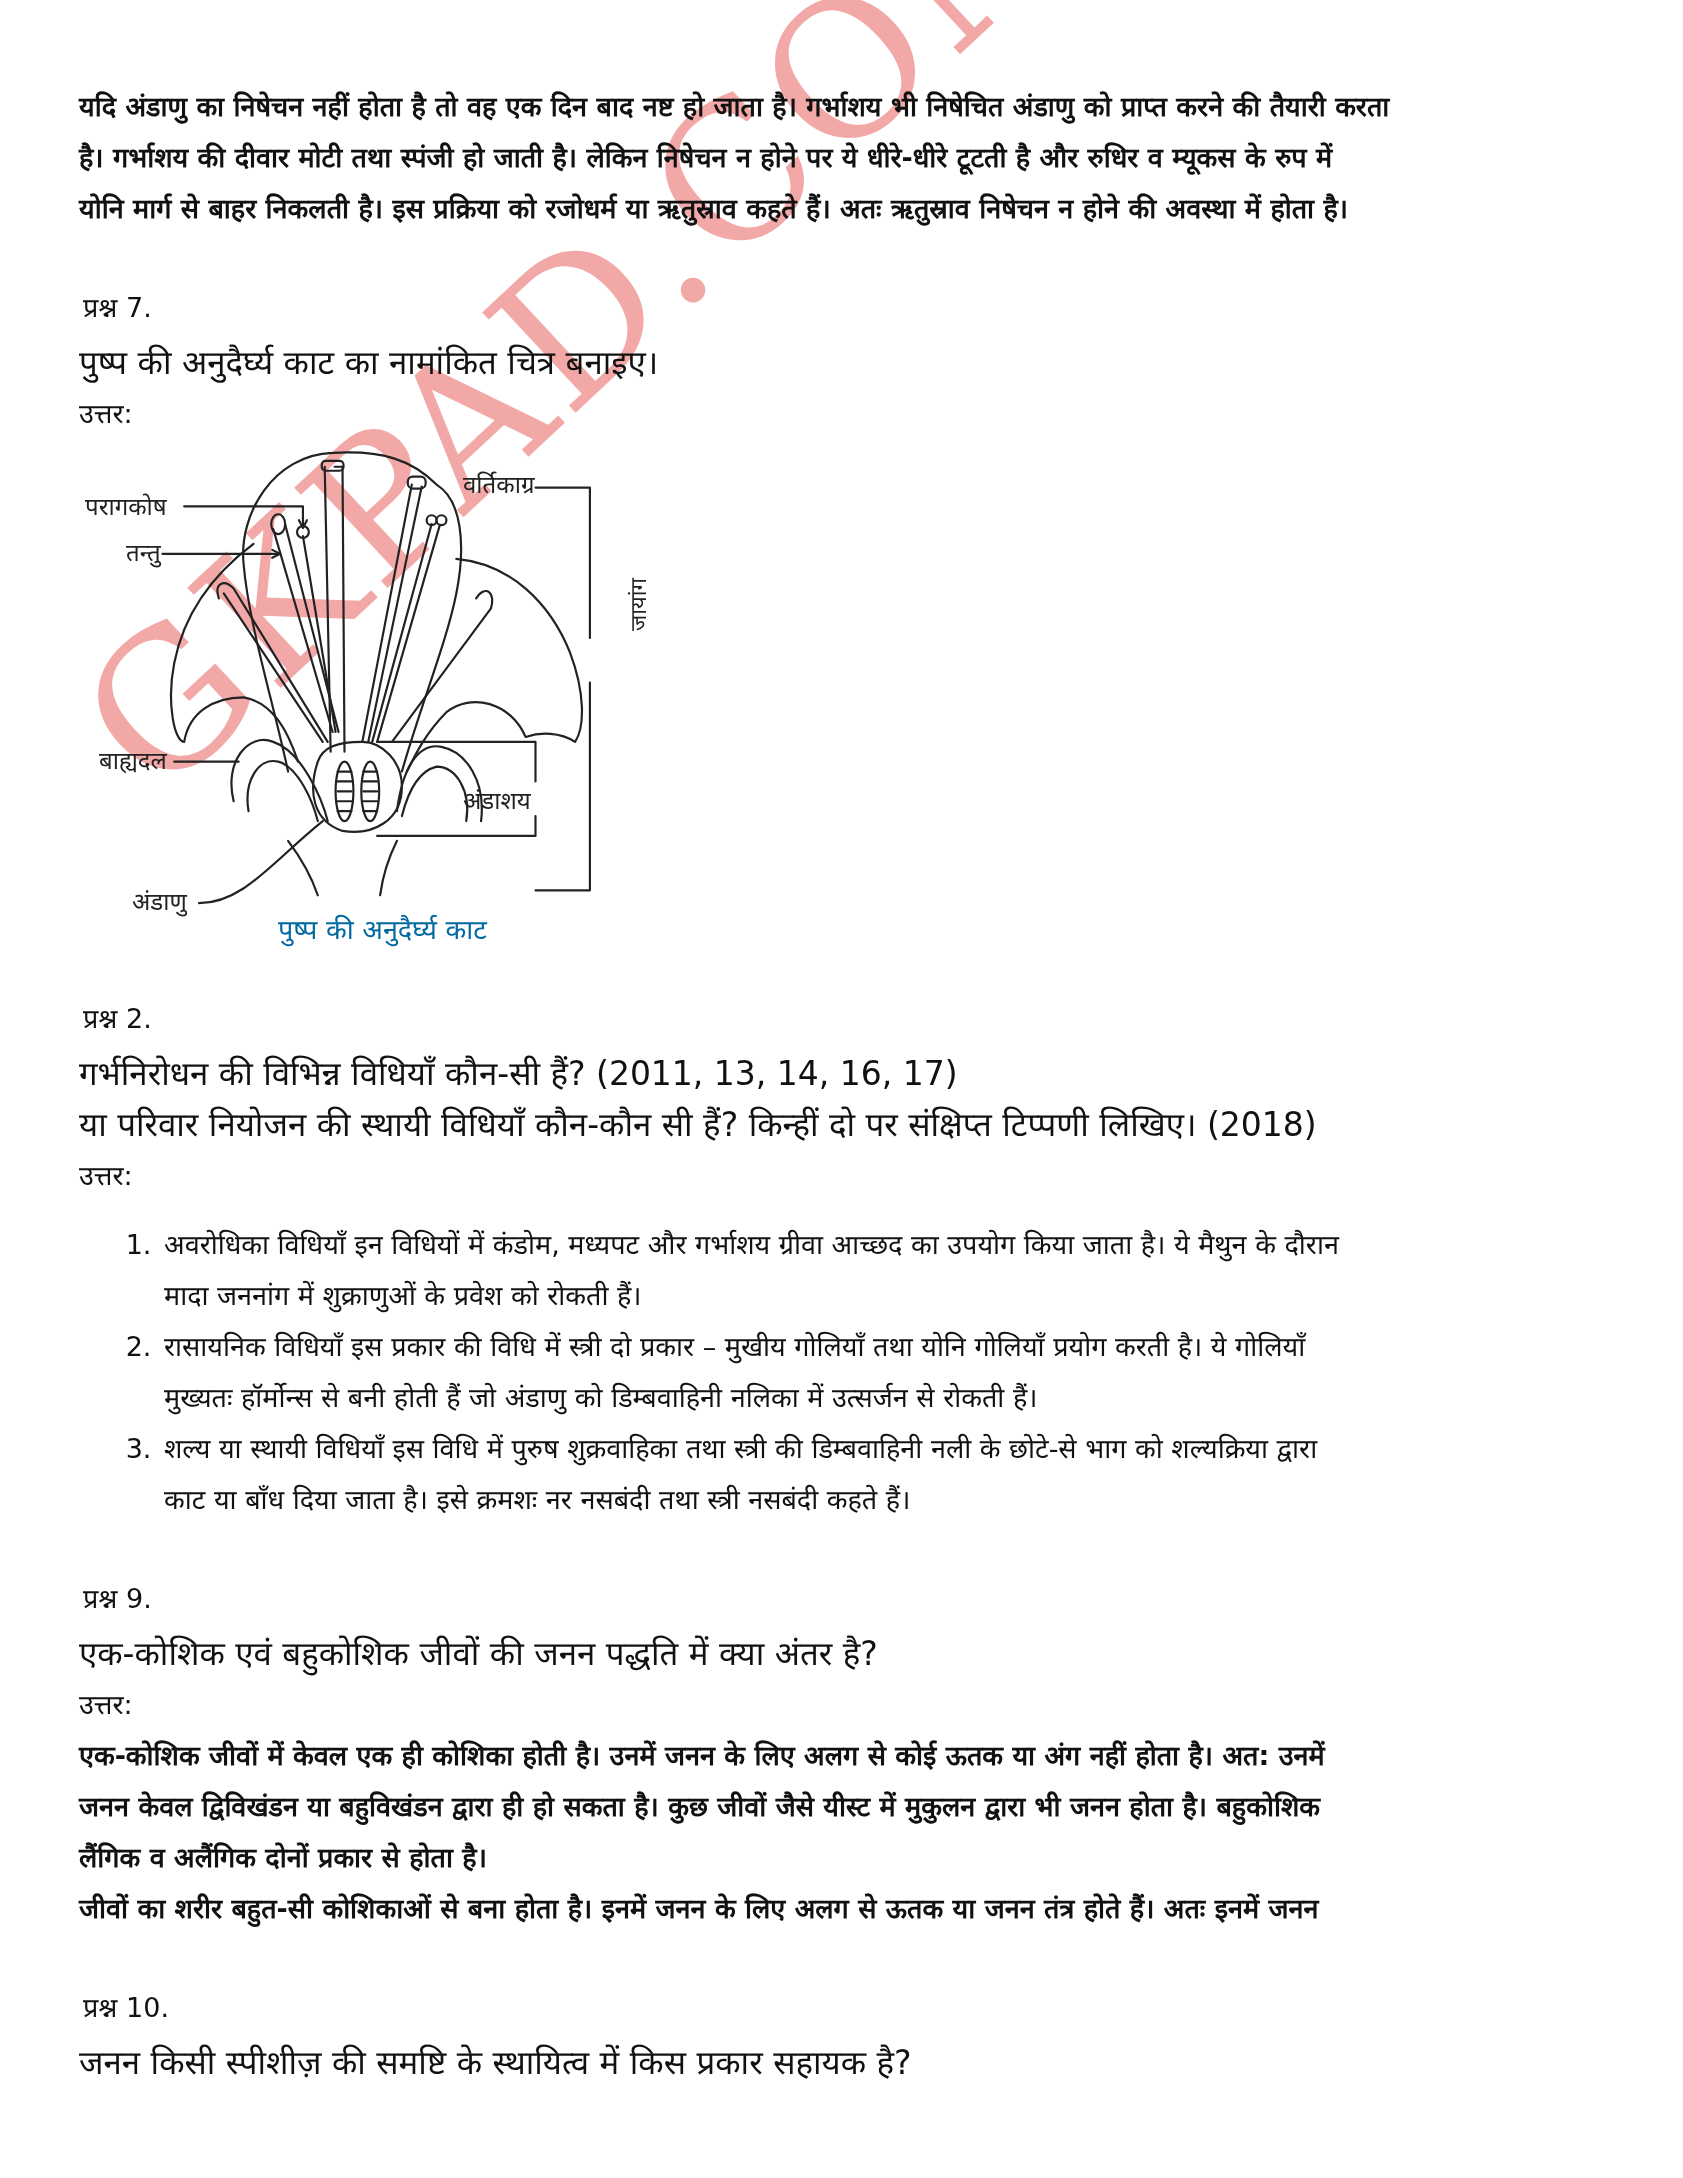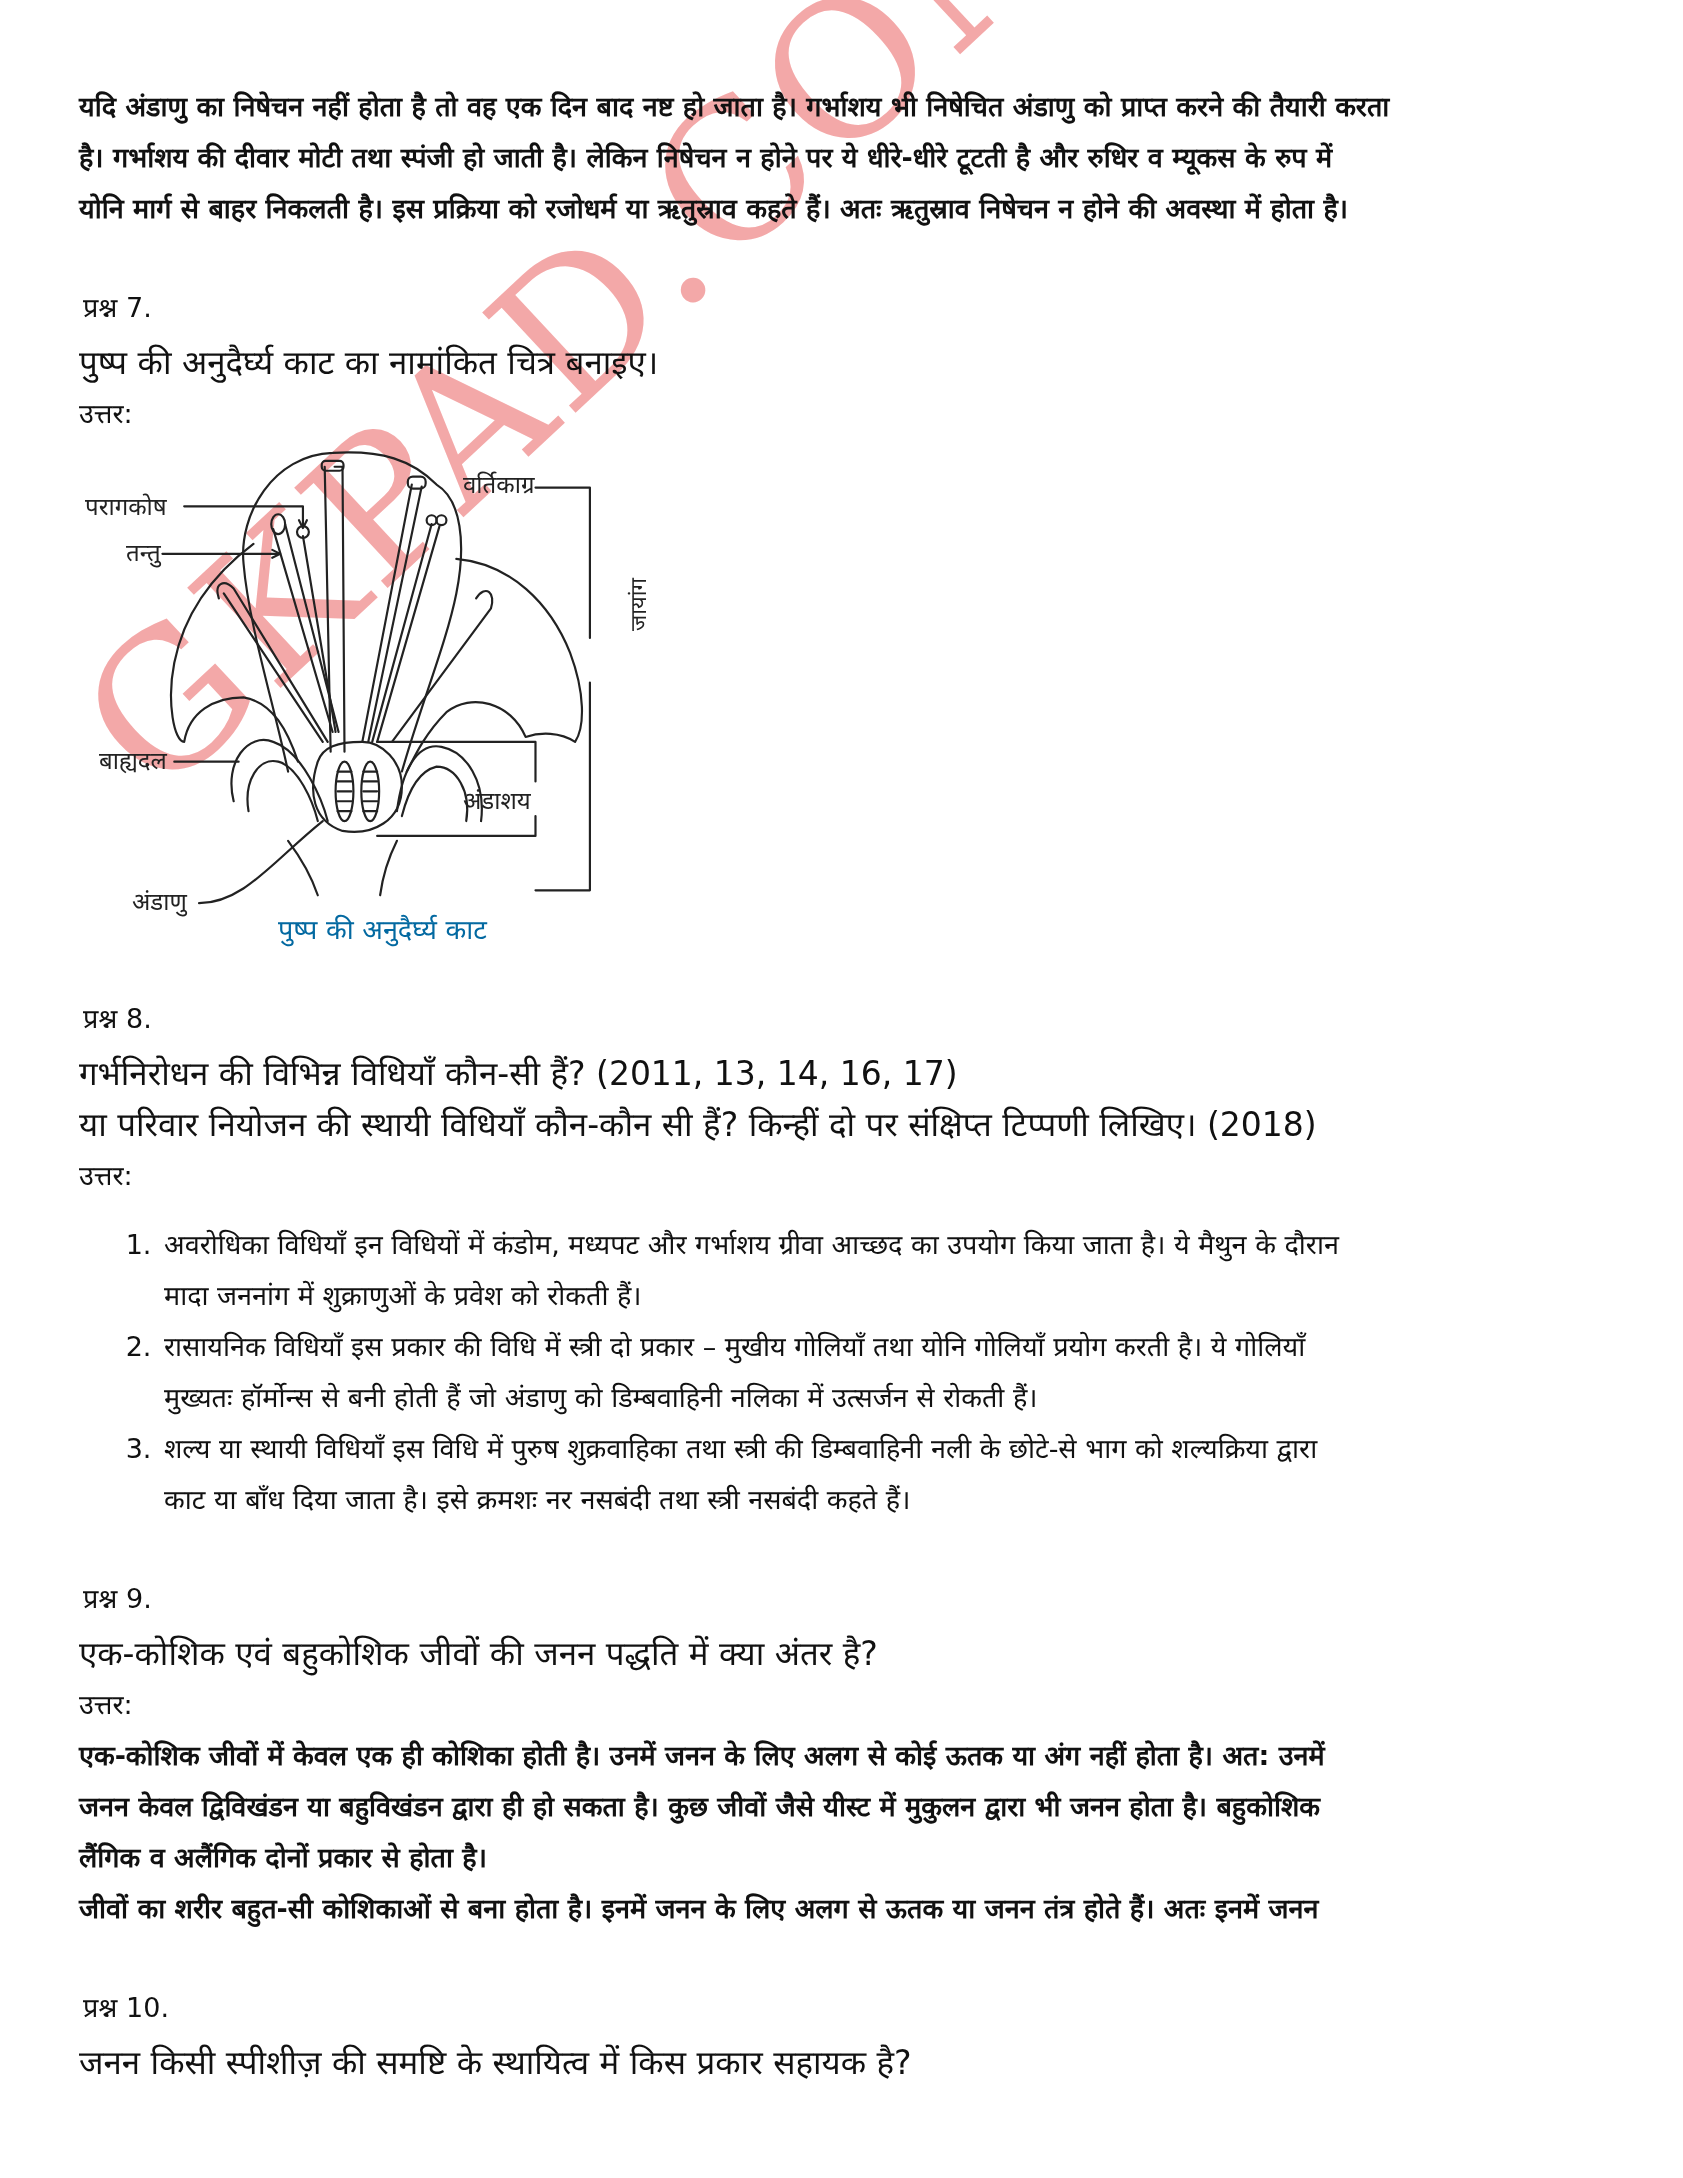--- a/index.html
+++ b/index.html
@@ -116,21 +116,21 @@
       <span class="dlabel" style="left:24px;top:302px;">बाह्यदल</span>
       <span class="dlabel" style="left:388px;top:342px;">अंडाशय</span>
       <span class="dlabel" style="left:57px;top:443px;">अंडाणु</span>
       <span class="caption" style="top:465px;">पुष्प की अनुदैर्घ्य काट</span>
     </div>
   </section>
 
   <div class="gap" style="height:69px"></div>
 
   <section>
-    <p class="q-label">प्रश्न 8.</p>
+    <p class="q-label">प्रश्न 2.</p>
     <p class="q-text">गर्भनिरोधन की विभिन्न विधियाँ कौन-सी हैं? (2011, 13, 14, 16, 17)</p>
     <p class="q-text">या परिवार नियोजन की स्थायी विधियाँ कौन-कौन सी हैं? किन्हीं दो पर संक्षिप्त टिप्पणी लिखिए। (2018)</p>
     <p class="ans-label">उत्तर:</p>
     <ol class="methods">
       <li>
         <span>अवरोधिका विधियाँ इन विधियों में कंडोम, मध्यपट और गर्भाशय ग्रीवा आच्छद का उपयोग किया जाता है। ये मैथुन के दौरान</span><br>
         <span>मादा जननांग में शुक्राणुओं के प्रवेश को रोकती हैं।</span>
       </li>
       <li>
         <span>रासायनिक विधियाँ इस प्रकार की विधि में स्त्री दो प्रकार – मुखीय गोलियाँ तथा योनि गोलियाँ प्रयोग करती है। ये गोलियाँ</span><br>

